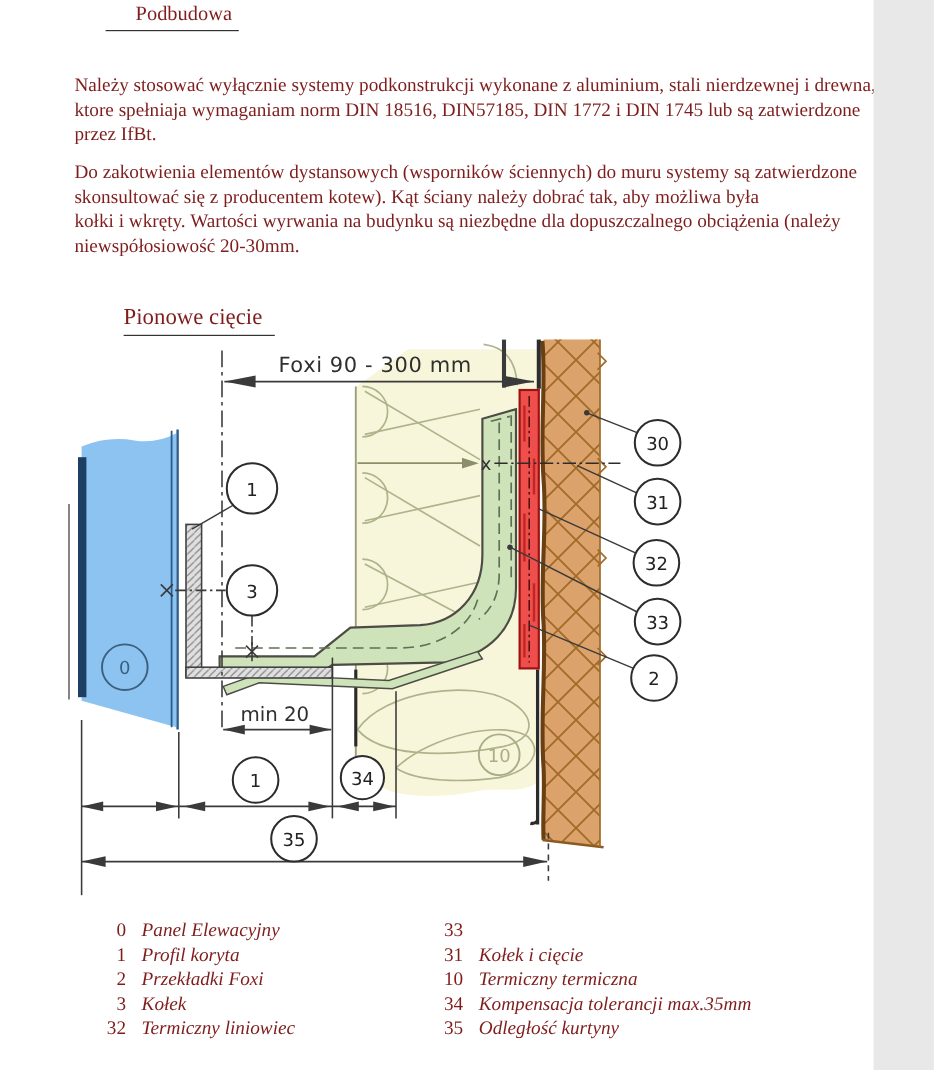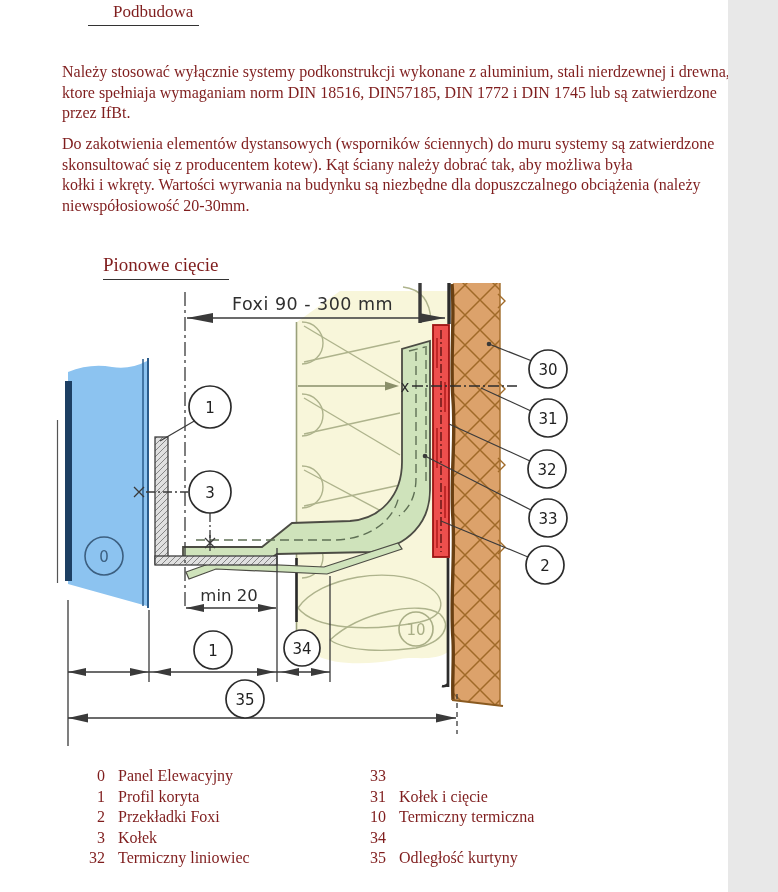--- a/index.html
+++ b/index.html
@@ -14,21 +14,21 @@
   .section-label{position:absolute;left:67px;top:254px;border-bottom:1.5px solid #333;
                  padding:0 10px 3px 0;font-size:19px;margin-left:36px;}
   svg.diagram{position:absolute;left:0;top:0;}
   .legend{position:absolute;top:766px;font-size:16px;line-height:20.6px;}
   #legend-left{left:80px;}
   #legend-right{left:352px;}
   .lrow{display:flex;}
   .lnum{display:inline-block;text-align:right;flex:0 0 auto;}
   #legend-left .lnum{width:25px;}
   #legend-right .lnum{width:34px;}
-  .llabel{margin-left:13px;}
+  .llabel{margin-left:13px;font-style:italic;}
   text.dimtxt{font-family:"DejaVu Sans",sans-serif;fill:#2f2f2f;}
   text.cnum{font-family:"DejaVu Sans",sans-serif;fill:#222;font-size:15px;text-anchor:middle;}
 </style>
 </head>
 <body>
 
 <div class="page">
 
   <div class="title-wrap">
     <span>Podbudowa</span>
@@ -271,20 +271,21 @@
     <div class="lrow">
       <span class="lnum">31</span>
       <span class="llabel">Kołek i cięcie</span>
     </div>
     <div class="lrow">
       <span class="lnum">10</span>
       <span class="llabel">Termiczny termiczna</span>
     </div>
     <div class="lrow">
       <span class="lnum">34</span>
+      <span class="llabel">Kompensacja tolerancji max.35mm</span>
     </div>
     <div class="lrow">
       <span class="lnum">35</span>
       <span class="llabel">Odległość kurtyny</span>
     </div>
   </div>
 
 </div>
 
 </body></html>

